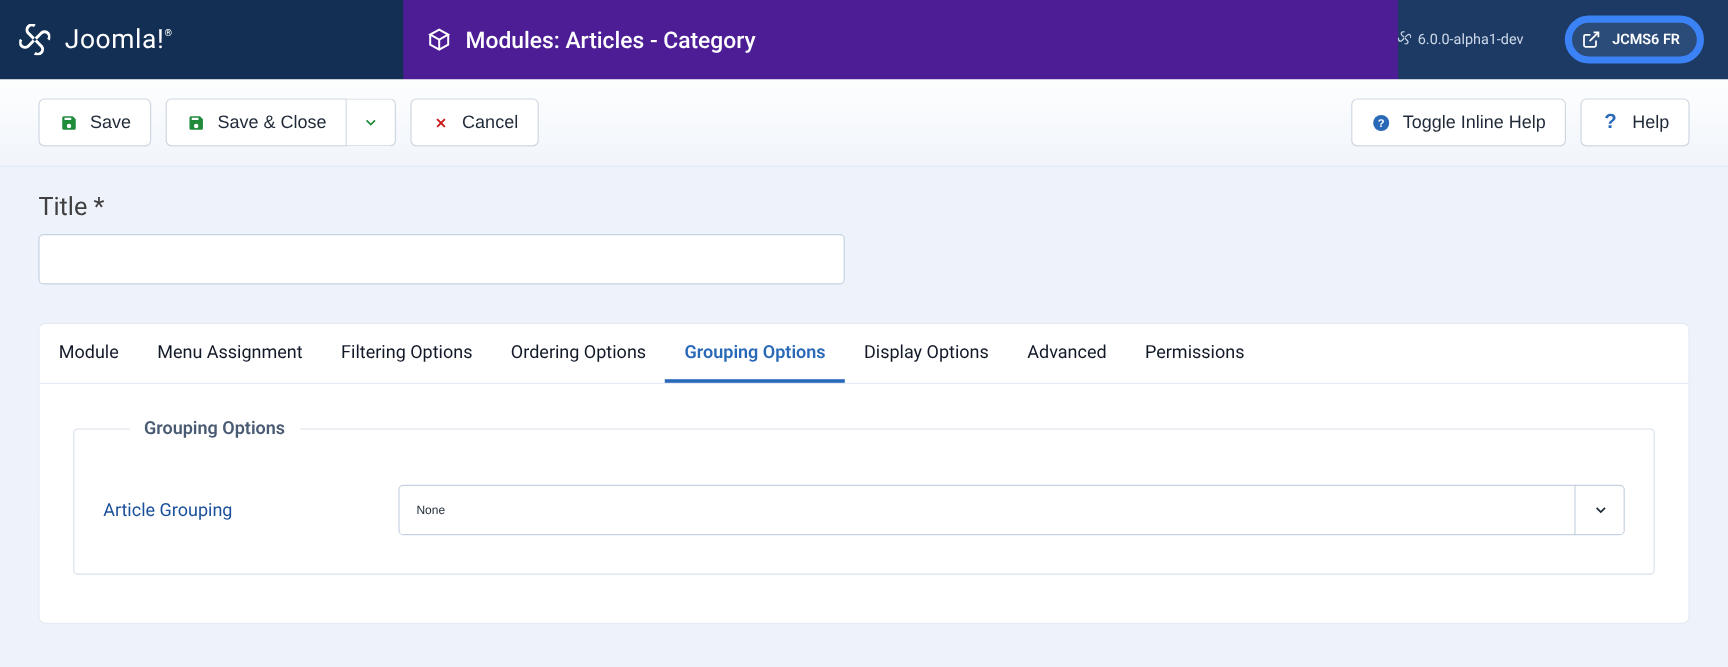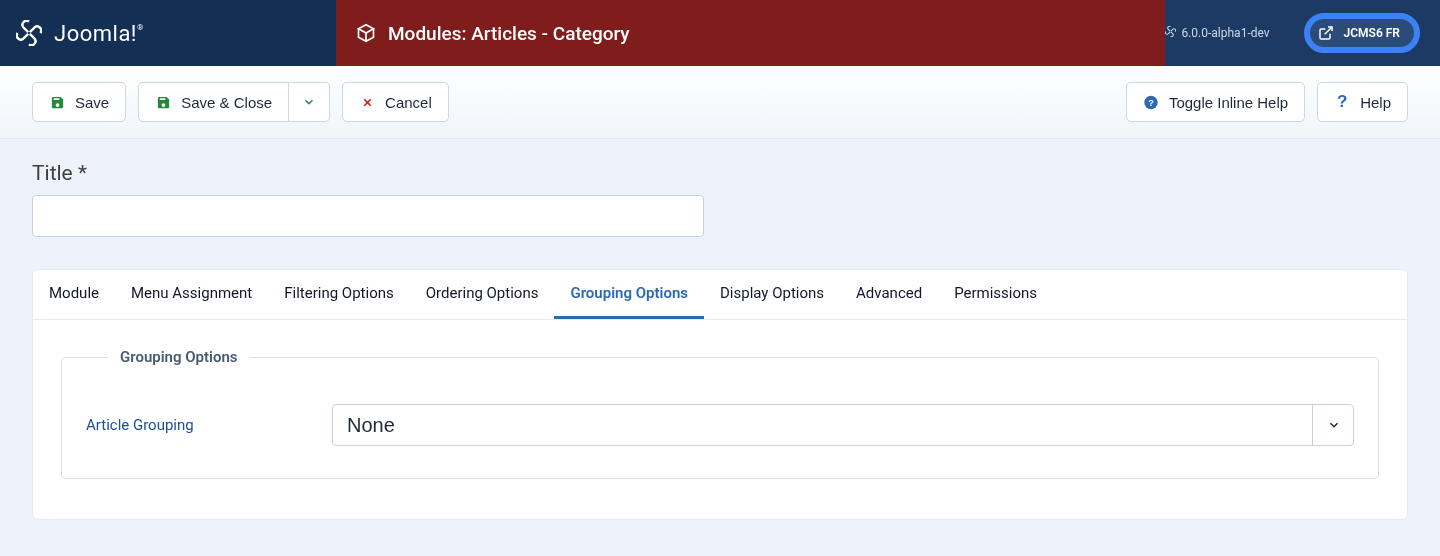--- a/index.html
+++ b/index.html
@@ -40,21 +40,21 @@
       font-size: 8px;
       vertical-align: top;
       position: relative;
       top: 2px;
     }
     .header-title {
       display: flex;
       align-items: center;
       flex: 1;
       padding-left: 20px;
-      background: #7f1d1d;
+      background: #4c1d95;
       font-size: 19px;
       font-weight: 500;
       text-align: right;
     }
     .header-title .box-icon { margin-right: 12px; display:inline-flex; }
     .header-right {
       display: flex;
       align-items: center;
       padding-right: 20px;
       background: #1c3a63;
@@ -176,21 +176,21 @@
       flex: 1;
       position: relative;
     }
     .select-wrap select {
       width: 100%;
       height: 42px;
       border: 1px solid #c6d2e2;
       border-radius: 4px;
       background: #fff;
       padding: 0 40px 0 14px;
-      font-size: 20px;
+      font-size: 10px;
       color: #1f2937;
       appearance: none;
     }
     .select-wrap .chev {
       position: absolute;
       right: 0; top: 0;
       width: 42px; height: 42px;
       display:flex; align-items:center; justify-content:center;
       pointer-events:none;
       border-left: 1px solid #c6d2e2;

